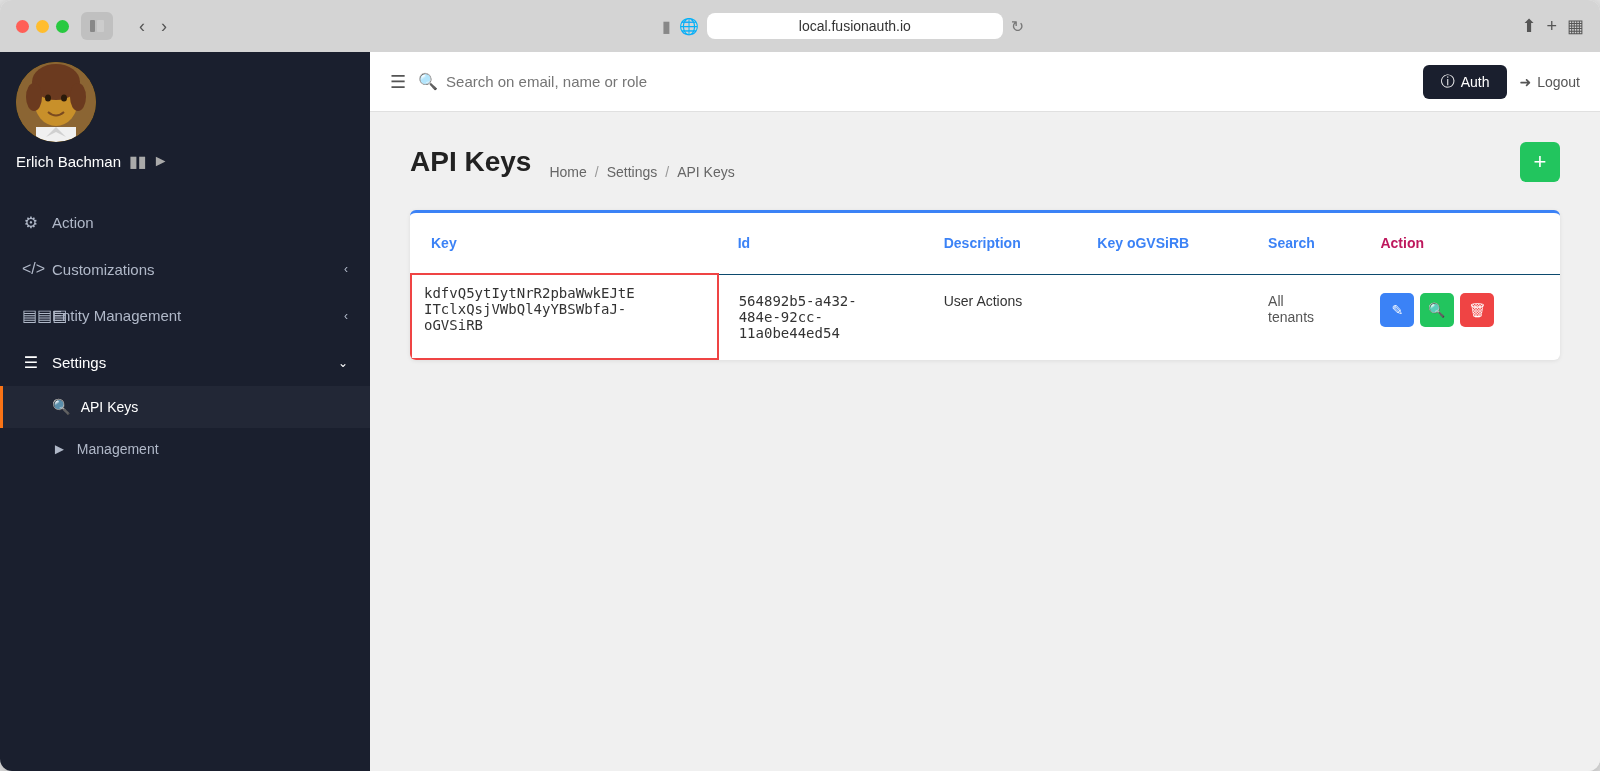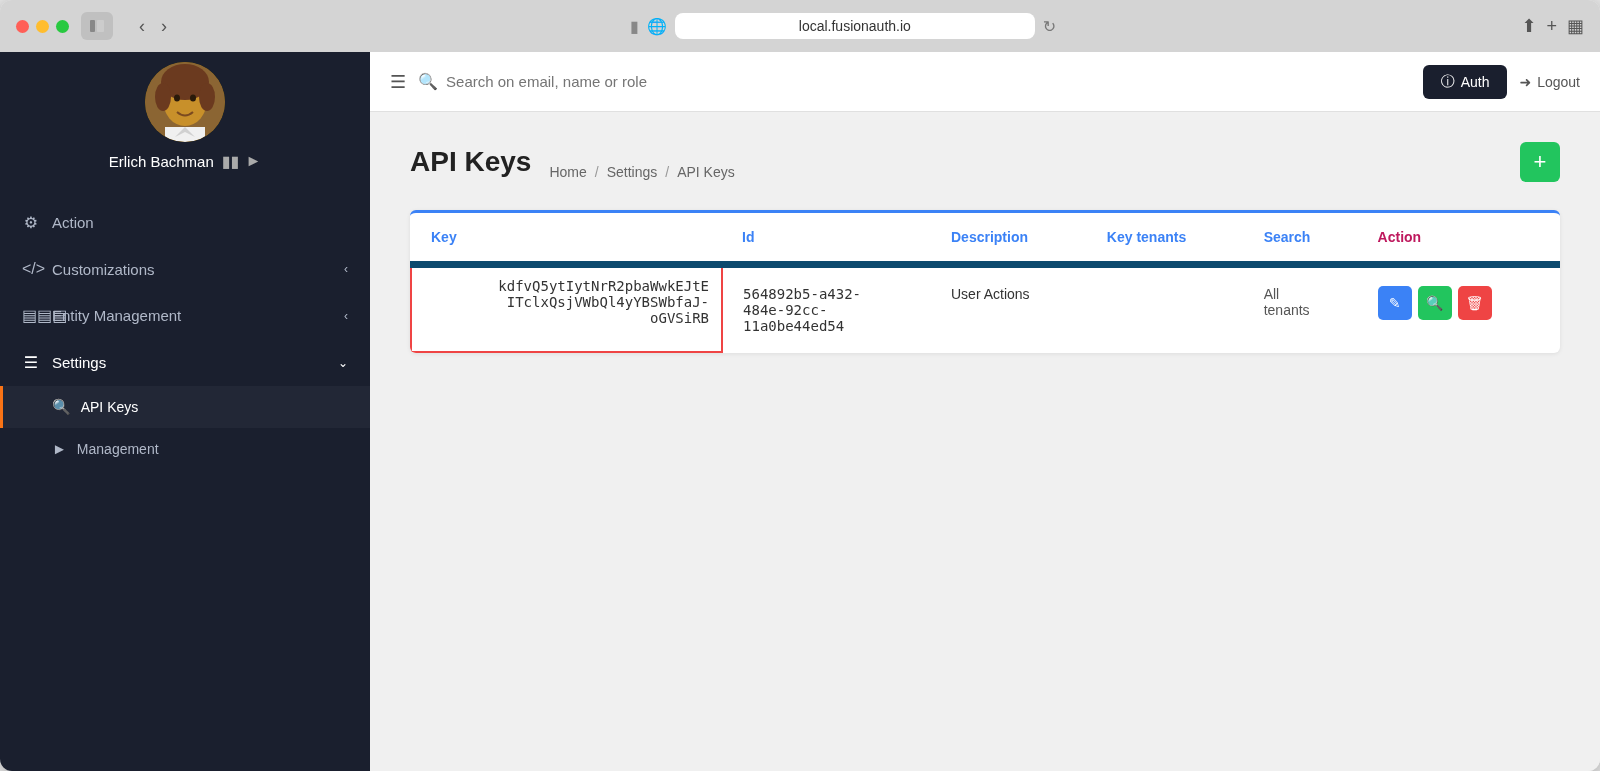--- a/index.html
+++ b/index.html
@@ -77,21 +77,21 @@
 
     .shield-icon {
       font-size: 16px;
       color: #888;
     }
 
     .address-bar {
       background: white;
       border-radius: 8px;
       padding: 5px 14px;
-      width: 360px;
+      width: 296px;
       text-align: center;
       font-size: 14px;
       color: #333;
       border: none;
       outline: none;
     }
 
     .refresh-btn {
       background: none;
       border: none;
@@ -147,22 +147,22 @@
       color: white;
     }
 
     .brand-auth {
       color: #f97316;
     }
 
     .sidebar-avatar-section {
       display: flex;
       flex-direction: column;
-      align-items: center;
-      padding: 10px 8px 20px;
+      align-items: flex-start;
+      padding: 10px 16px 20px;
     }
 
     .avatar-circle {
       width: 80px;
       height: 80px;
       border-radius: 50%;
       background: #8B6914;
       overflow: hidden;
       display: flex;
       align-items: center;
@@ -368,26 +368,26 @@
       box-shadow: 0 1px 4px rgba(0,0,0,0.08);
       border-top: 3px solid #3b82f6;
     }
 
     .data-table {
       width: 100%;
       border-collapse: collapse;
     }
 
     .data-table thead th {
-      padding: 16px 20px;
+      padding: 22px 20px;
       text-align: left;
       font-size: 14px;
       font-weight: 600;
       color: #3b82f6;
-      border-bottom: 7px solid #0c4a6e;
+      border-bottom: 1px solid #0c4a6e;
     }
 
     .data-table thead th.action-col {
       color: #be185d;
     }
 
     .data-table tbody td {
       padding: 18px 20px;
       font-size: 14px;
       color: #333;
@@ -396,21 +396,20 @@
 
     .key-cell {
       border: 2px solid #ef4444;
       border-radius: 4px;
       padding: 10px 12px !important;
       font-family: monospace;
       font-size: 13px;
       color: #333;
       word-break: break-all;
       max-width: 240px;
-      text-align: right;
     }
 
     .id-cell {
       font-family: monospace;
       font-size: 13px;
     }
 
     .action-buttons {
       display: flex;
       gap: 6px;
@@ -589,21 +588,21 @@
           </button>
         </div>
 
         <div class="table-card">
           <table class="data-table">
             <thead>
               <tr>
                 <th>Key</th>
                 <th>Id</th>
                 <th>Description</th>
-                <th>Key tenants</th>
+                <th>Key oGVSiRB</th>
                 <th>Search</th>
                 <th class="action-col">Action</th>
               </tr>
             </thead>
             <tbody>
               <tr>
                 <td class="key-cell">
                   kdfvQ5ytIytNrR2pbaWwkEJtE<br>ITclxQsjVWbQl4yYBSWbfaJ-<br>oGVSiRB
                 </td>
                 <td class="id-cell">

